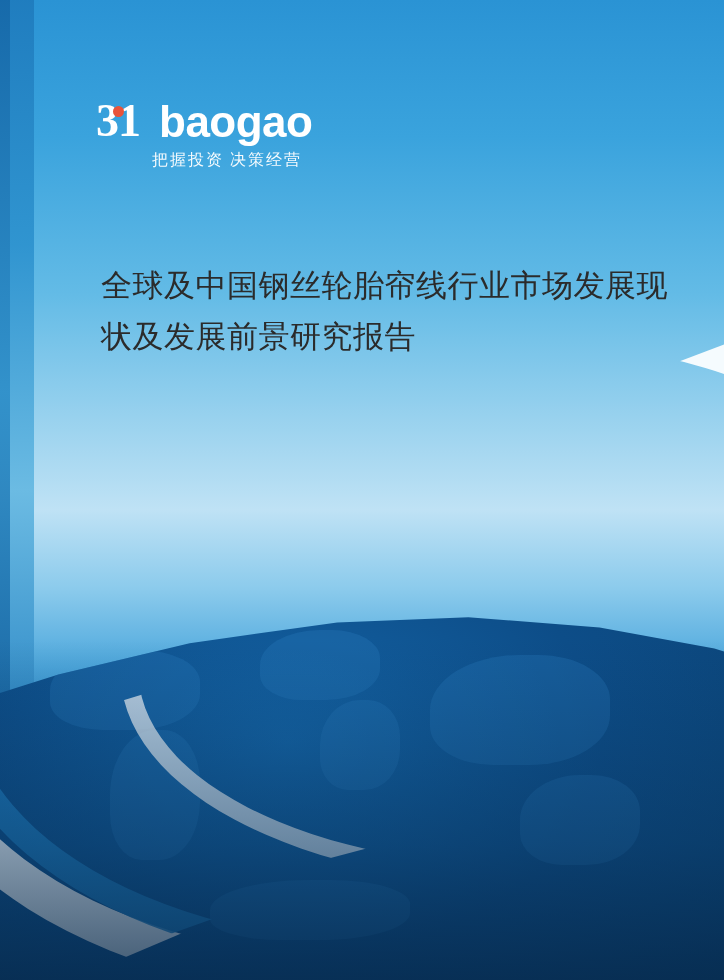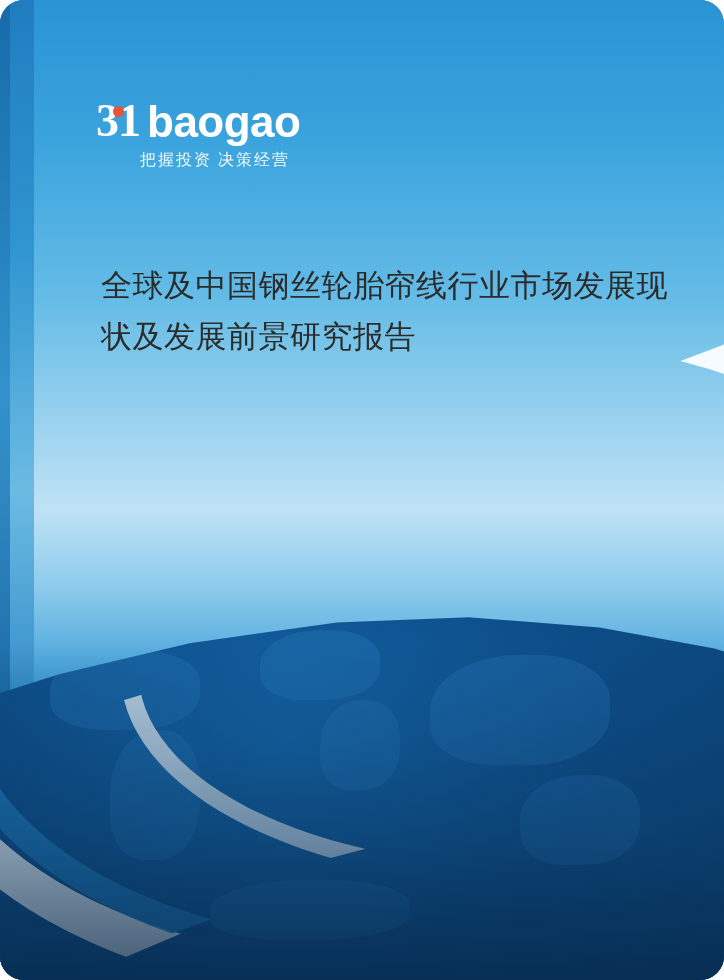--- a/index.html
+++ b/index.html
@@ -9,21 +9,20 @@
   }
   body {
     font-family: "Liberation Sans", sans-serif;
   }
   .page {
     position: relative;
     width: 724px;
     height: 980px;
     overflow: hidden;
     background: #0b5fa5;
-    border-radius: 24px;
   }
   
   .bg-sky {
     position: absolute;
     left: 0; top: 0;
     width: 724px; height: 980px;
     background: linear-gradient(180deg,
         #2a93d4 0%,
         #3aa3dd 14%,
         #63bbe6 30%,
@@ -133,26 +132,26 @@
     height: 11px;
     background: #e8533a;
     border-radius: 50%;
   }
   .logo-word {
     font-family: "Liberation Sans", sans-serif;
     font-size: 44px;
     font-weight: bold;
     color: #ffffff;
     line-height: 1;
-    margin-left: 7px;
+    margin-left: 19px;
     letter-spacing: -0.5px;
   }
   .logo-sub {
     margin-top: 6px;
-    margin-left: 44px;
+    margin-left: 56px;
     font-family: "Liberation Serif", serif;
     font-size: 16px;
     color: #ffffff;
     letter-spacing: 2px;
     opacity: .95;
   }
   
   .title {
     position: absolute;
     left: 101px;

